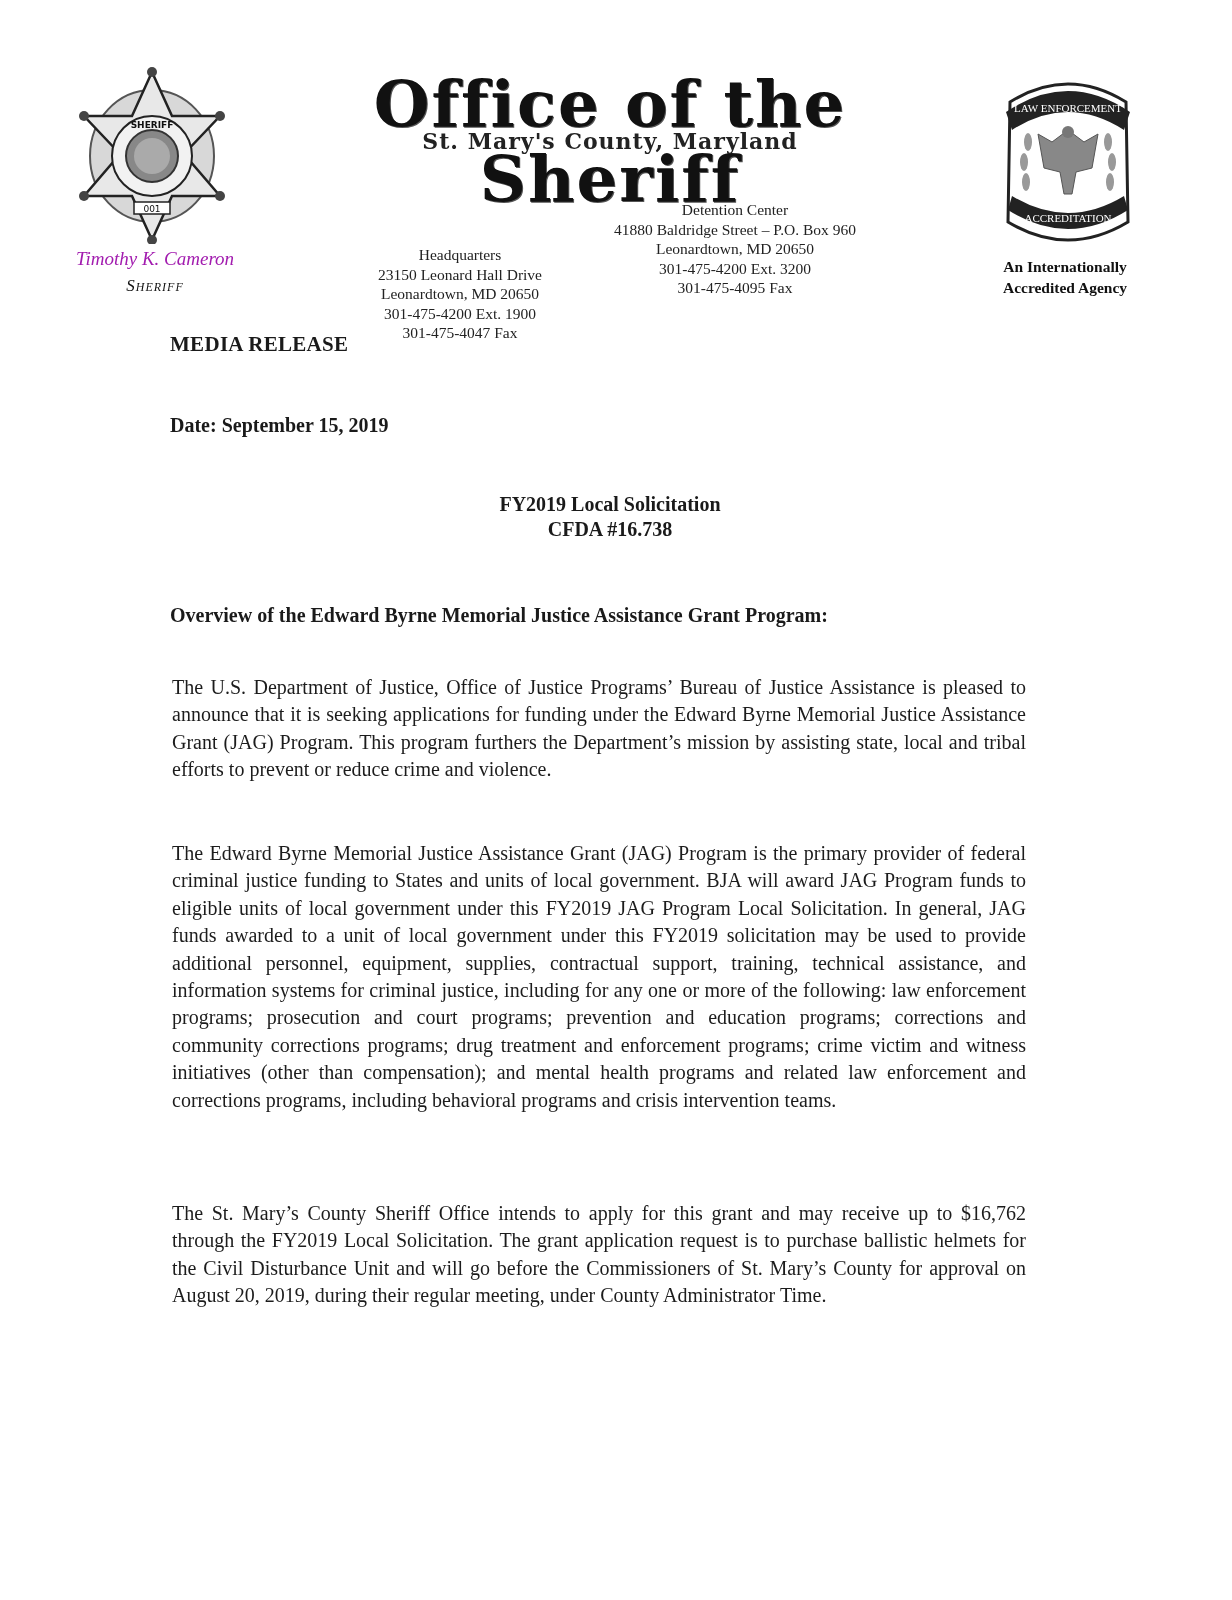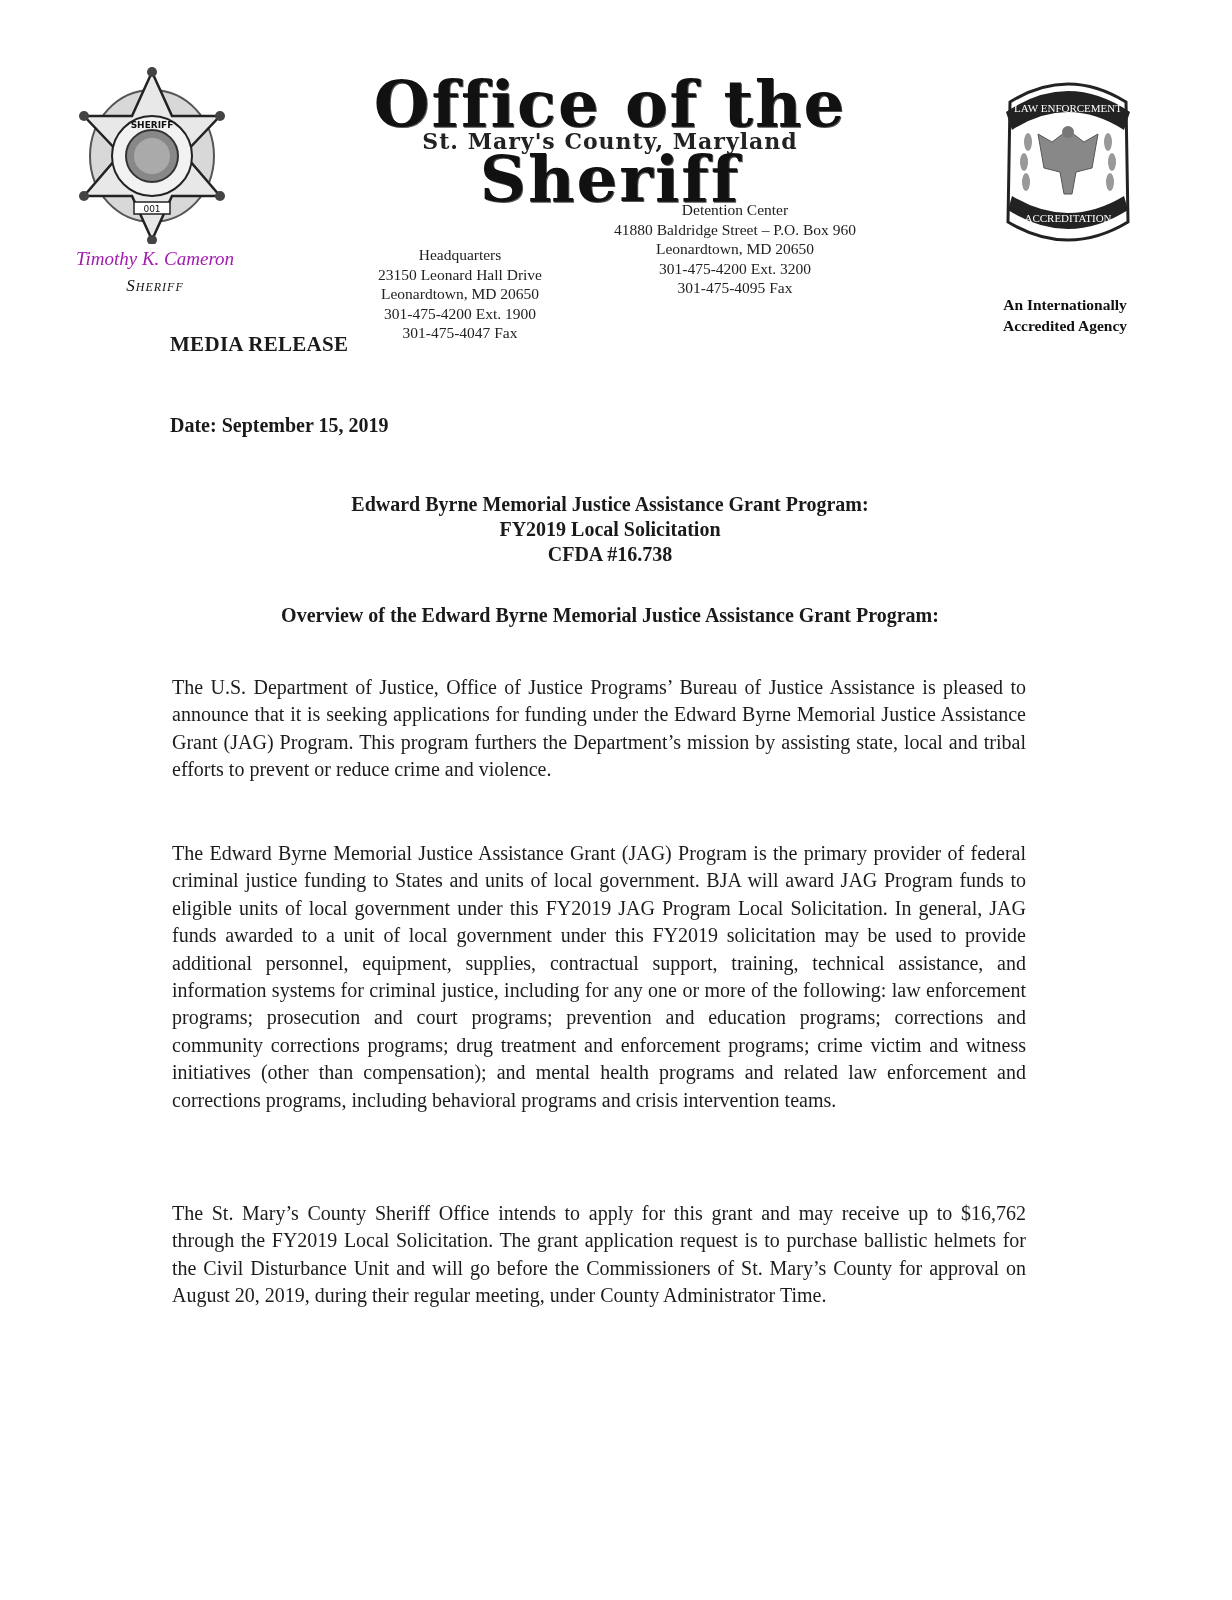--- a/index.html
+++ b/index.html
@@ -22,29 +22,29 @@
                   font-family: "DejaVu Serif", serif; font-weight: bold; font-size: 22px;
                   letter-spacing: 1px; color: #222; }
 
   .addr { top: 200px; width: 290px; text-align: center; font-size: 15.5px; line-height: 19.5px; color: #222; }
   #hq { left: 315px; margin-top: 45px; }
   #dc { left: 590px; }
 
   
   #seal { left: 988px; top: 72px; width: 160px; height: 180px; }
   #accred-text { left: 975px; top: 256px; width: 180px; text-align: center;
-                 font-weight: bold; font-size: 15.5px; line-height: 21px; color: #111; margin-top: 38px; }
+                 font-weight: bold; font-size: 15.5px; line-height: 21px; color: #111; }
 
   
   #media-release { left: 170px; top: 332px; font-weight: bold; font-size: 21px; letter-spacing: 0.3px; }
   #date-line { left: 170px; top: 414px; font-weight: bold; font-size: 20px; }
 
   #heading-block { left: 180px; top: 492px; width: 860px; text-align: center;
                    font-weight: bold; font-size: 20px; line-height: 25px; }
-  #overview-heading { left: 170px; top: 604px; width: 880px; text-align: center;
+  #overview-heading { left: 170px; top: 604px; width: 880px; text-align: left;
                       font-weight: bold; font-size: 20px; }
 
   .para { left: 172px; width: 854px; font-size: 20px; line-height: 27.4px;
           text-align: justify; color: #1c1c1c; }
   #para1 { top: 654px; }
   #para2 { top: 820px; }
   #para3 { top: 1180px; }
 </style>
 </head>
 <body>
@@ -105,21 +105,20 @@
 </svg>
 <div id="accred-text" class="abs">
   <div>An Internationally</div>
   <div>Accredited Agency</div>
 </div>
 
 <div id="media-release" class="abs">MEDIA RELEASE</div>
 <div id="date-line" class="abs">Date: September 15, 2019</div>
 
 <div id="heading-block" class="abs">
-  <div>Edward Byrne Memorial Justice Assistance Grant Program:</div>
   <div>FY2019 Local Solicitation</div>
   <div>CFDA #16.738</div>
 </div>
 <div id="overview-heading" class="abs">Overview of the Edward Byrne Memorial Justice Assistance Grant Program:</div>
 
 <p id="para1" class="abs para">The U.S. Department of Justice, Office of Justice Programs’ Bureau of Justice Assistance is pleased to announce that it is seeking applications for funding under the Edward Byrne Memorial Justice Assistance Grant (JAG) Program. This program furthers the Department’s mission by assisting state, local and tribal efforts to prevent or reduce crime and violence.</p>
 <p id="para2" class="abs para">The Edward Byrne Memorial Justice Assistance Grant (JAG) Program is the primary provider of federal criminal justice funding to States and units of local government. BJA will award JAG Program funds to eligible units of local government under this FY2019 JAG Program Local Solicitation.  In general, JAG funds awarded to a unit of local government under this FY2019 solicitation may be used to provide additional personnel, equipment, supplies, contractual support, training, technical assistance, and information systems for criminal justice, including for any one or more of the following: law enforcement programs; prosecution and court programs; prevention and education programs; corrections and community corrections programs; drug treatment and enforcement programs; crime victim and witness initiatives (other than compensation); and mental health programs and related law enforcement and corrections programs, including behavioral programs and crisis intervention teams.</p>
 <p id="para3" class="abs para">The St. Mary’s County Sheriff Office intends to apply for this grant and may receive up to $16,762 through the FY2019 Local Solicitation.  The grant application request is to purchase ballistic helmets for the Civil Disturbance Unit and will go before the Commissioners of St. Mary’s County for approval on August 20, 2019, during their regular meeting, under County Administrator Time.</p>
 
 </body></html>

